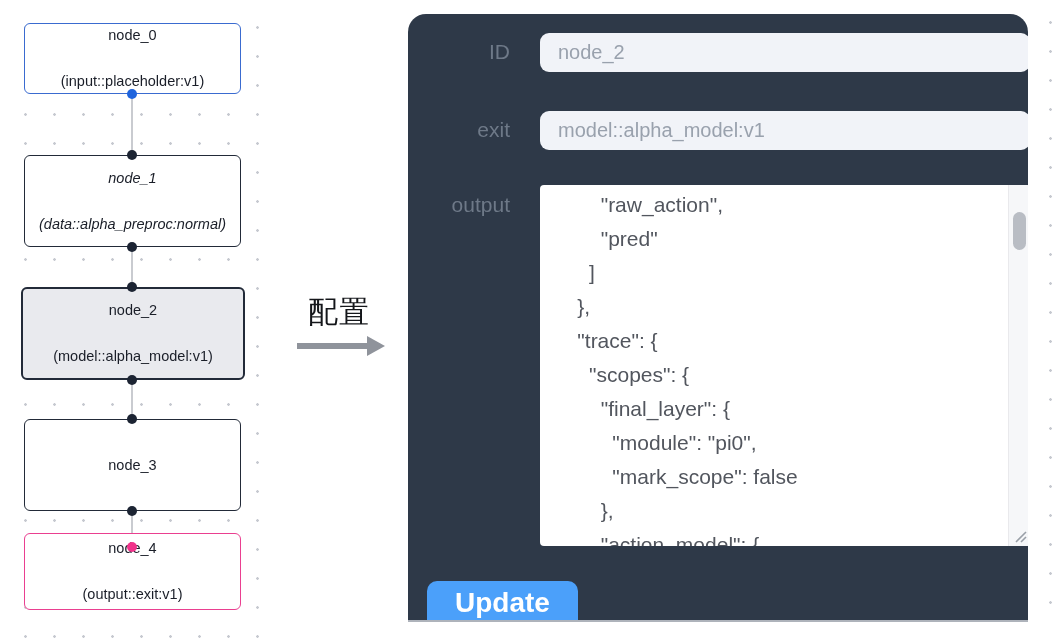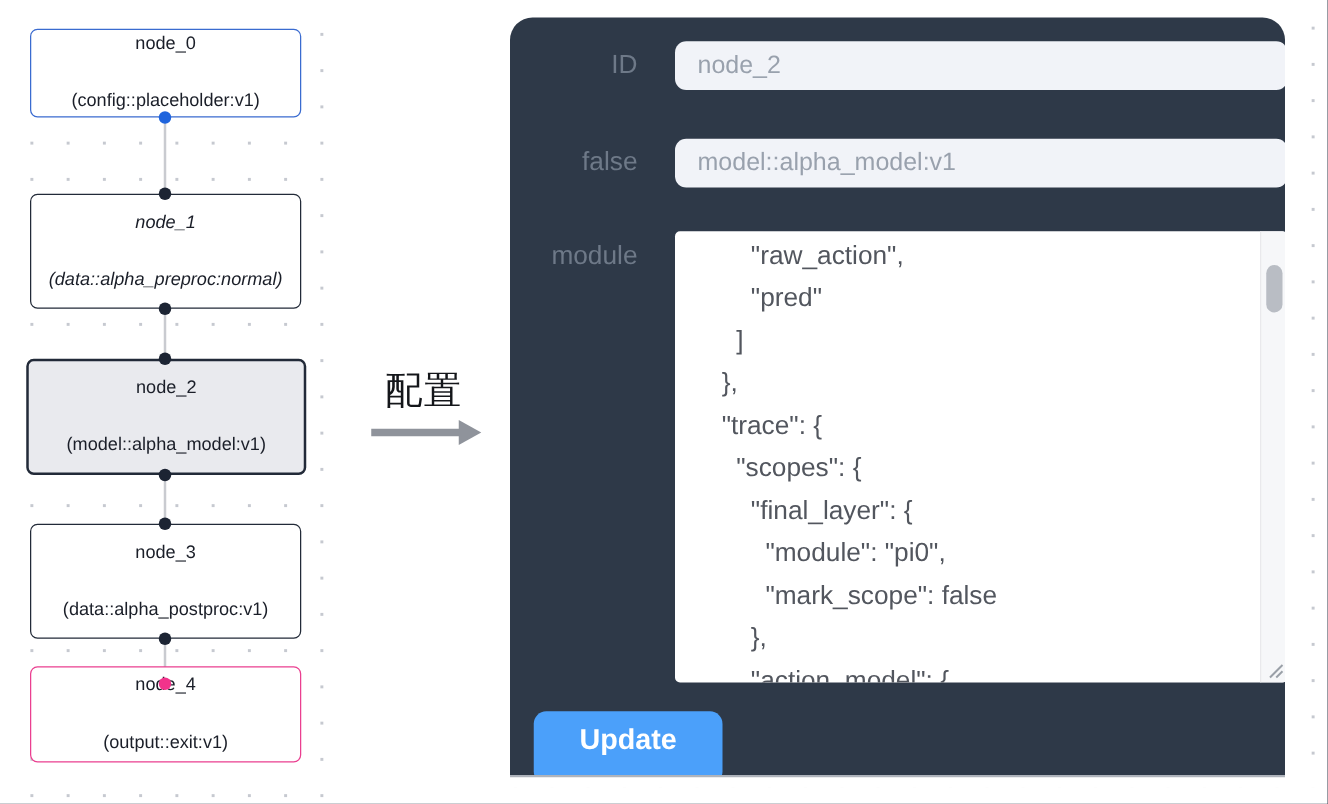--- a/index.html
+++ b/index.html
@@ -83,53 +83,52 @@
     position:absolute;right:0;top:0;width:21px;height:361px;
     background:#f6f7f9;border-left:1px solid #e9e9ec;
   }
   #config-scrollbar-thumb{
     position:absolute;right:4px;top:27px;width:13px;height:38px;
     background:#b9bdc4;border-radius:7px;
   }
   #config-resize-handle{position:absolute;right:2px;bottom:2px;}
 
   #update-button{
-    position:absolute;left:19px;top:555px;width:151px;height:58px;
+    position:absolute;left:19px;top:567px;width:151px;height:58px;
     background:#4ba0fa;border:none;border-radius:10px;
-    color:#ffffff;font-size:23px;font-weight:600;
+    color:#ffffff;font-size:28px;font-weight:600;
     font-family:"Liberation Sans","DejaVu Sans",sans-serif;
     padding:0 0 14px 0;cursor:pointer;
   }
 </style>
 </head>
 <body>
 
 <div class="dots" id="left-dots"></div>
 <div class="dots" id="right-dots"></div>
 
 <div class="edge" id="edge0"></div>
 <div class="edge" id="edge1"></div>
 <div class="edge" id="edge2"></div>
 <div class="edge" id="edge3"></div>
 
 <div class="flow-node" id="node0">
   <div class="n-label">node_0</div>
-  <div class="n-type">(config::placeholder:v1)</div>
+  <div class="n-type">(input::placeholder:v1)</div>
 </div>
 <div class="flow-node" id="node1">
   <div class="n-label">node_1</div>
   <div class="n-type">(data::alpha_preproc:normal)</div>
 </div>
 <div class="flow-node" id="node2">
   <div class="n-label">node_2</div>
   <div class="n-type">(model::alpha_model:v1)</div>
 </div>
 <div class="flow-node" id="node3">
   <div class="n-label">node_3</div>
-  <div class="n-type">(data::alpha_postproc:v1)</div>
 </div>
 <div class="flow-node" id="node4">
   <div class="n-label">node_4</div>
   <div class="n-type">(output::exit:v1)</div>
 </div>
 
 <div class="port blue" style="top:89px;"></div>
 <div class="port" style="top:150px;"></div>
 <div class="port" style="top:242px;"></div>
 <div class="port" style="top:282px;"></div>
@@ -142,24 +141,24 @@
 <svg id="transition-arrow" width="92" height="24" viewBox="0 0 92 24">
   <rect x="2" y="9" width="72" height="6" fill="#8f939b"></rect>
   <polygon points="72,2 90,12 72,22" fill="#8f939b"></polygon>
 </svg>
 
 <div id="panel">
 
   <div class="f-label" id="label-id">ID</div>
   <input class="f-input" id="input-id" type="text" readonly="" value="node_2" style="">
 
-  <div class="f-label" id="label-type">false</div>
+  <div class="f-label" id="label-type">exit</div>
   <input class="f-input" id="input-type" type="text" readonly="" value="model::alpha_model:v1" style="">
 
-  <div class="f-label" id="label-config">module</div>
+  <div class="f-label" id="label-config">output</div>
 
   <div id="config-box">
     <pre id="config-text">        "raw_action",
         "pred"
       ]
     },
     "trace": {
       "scopes": {
         "final_layer": {
           "module": "pi0",

